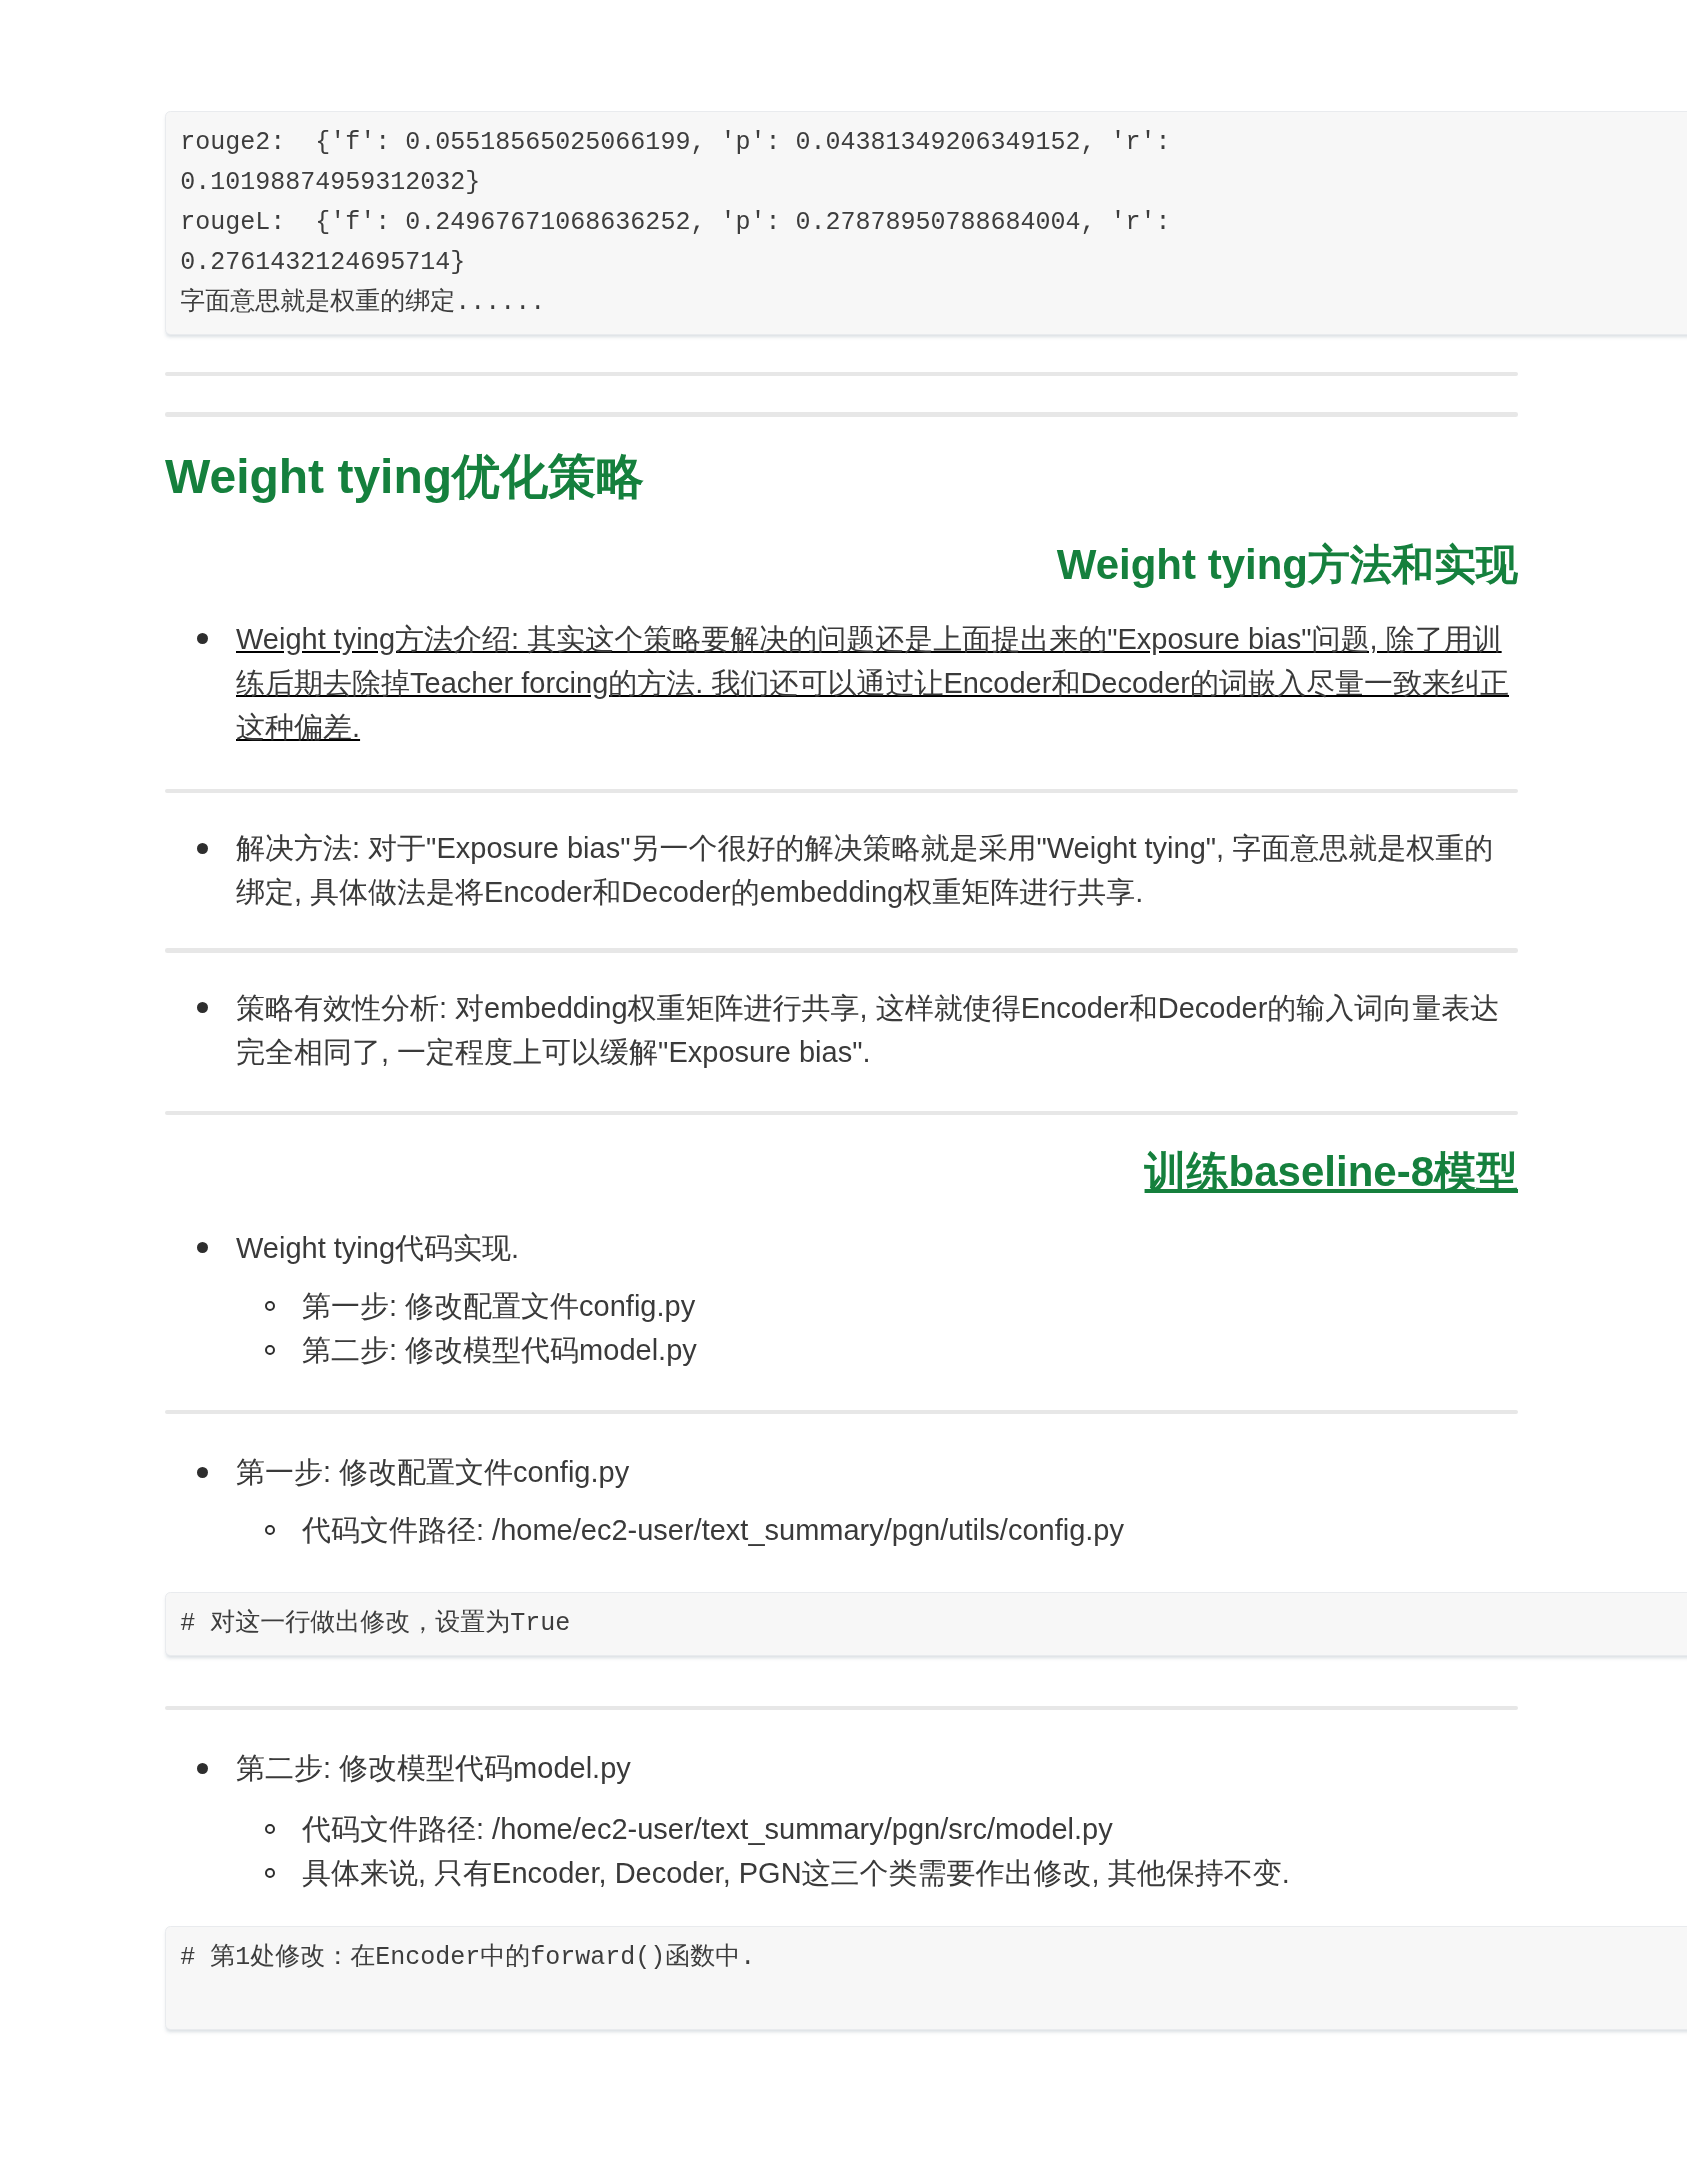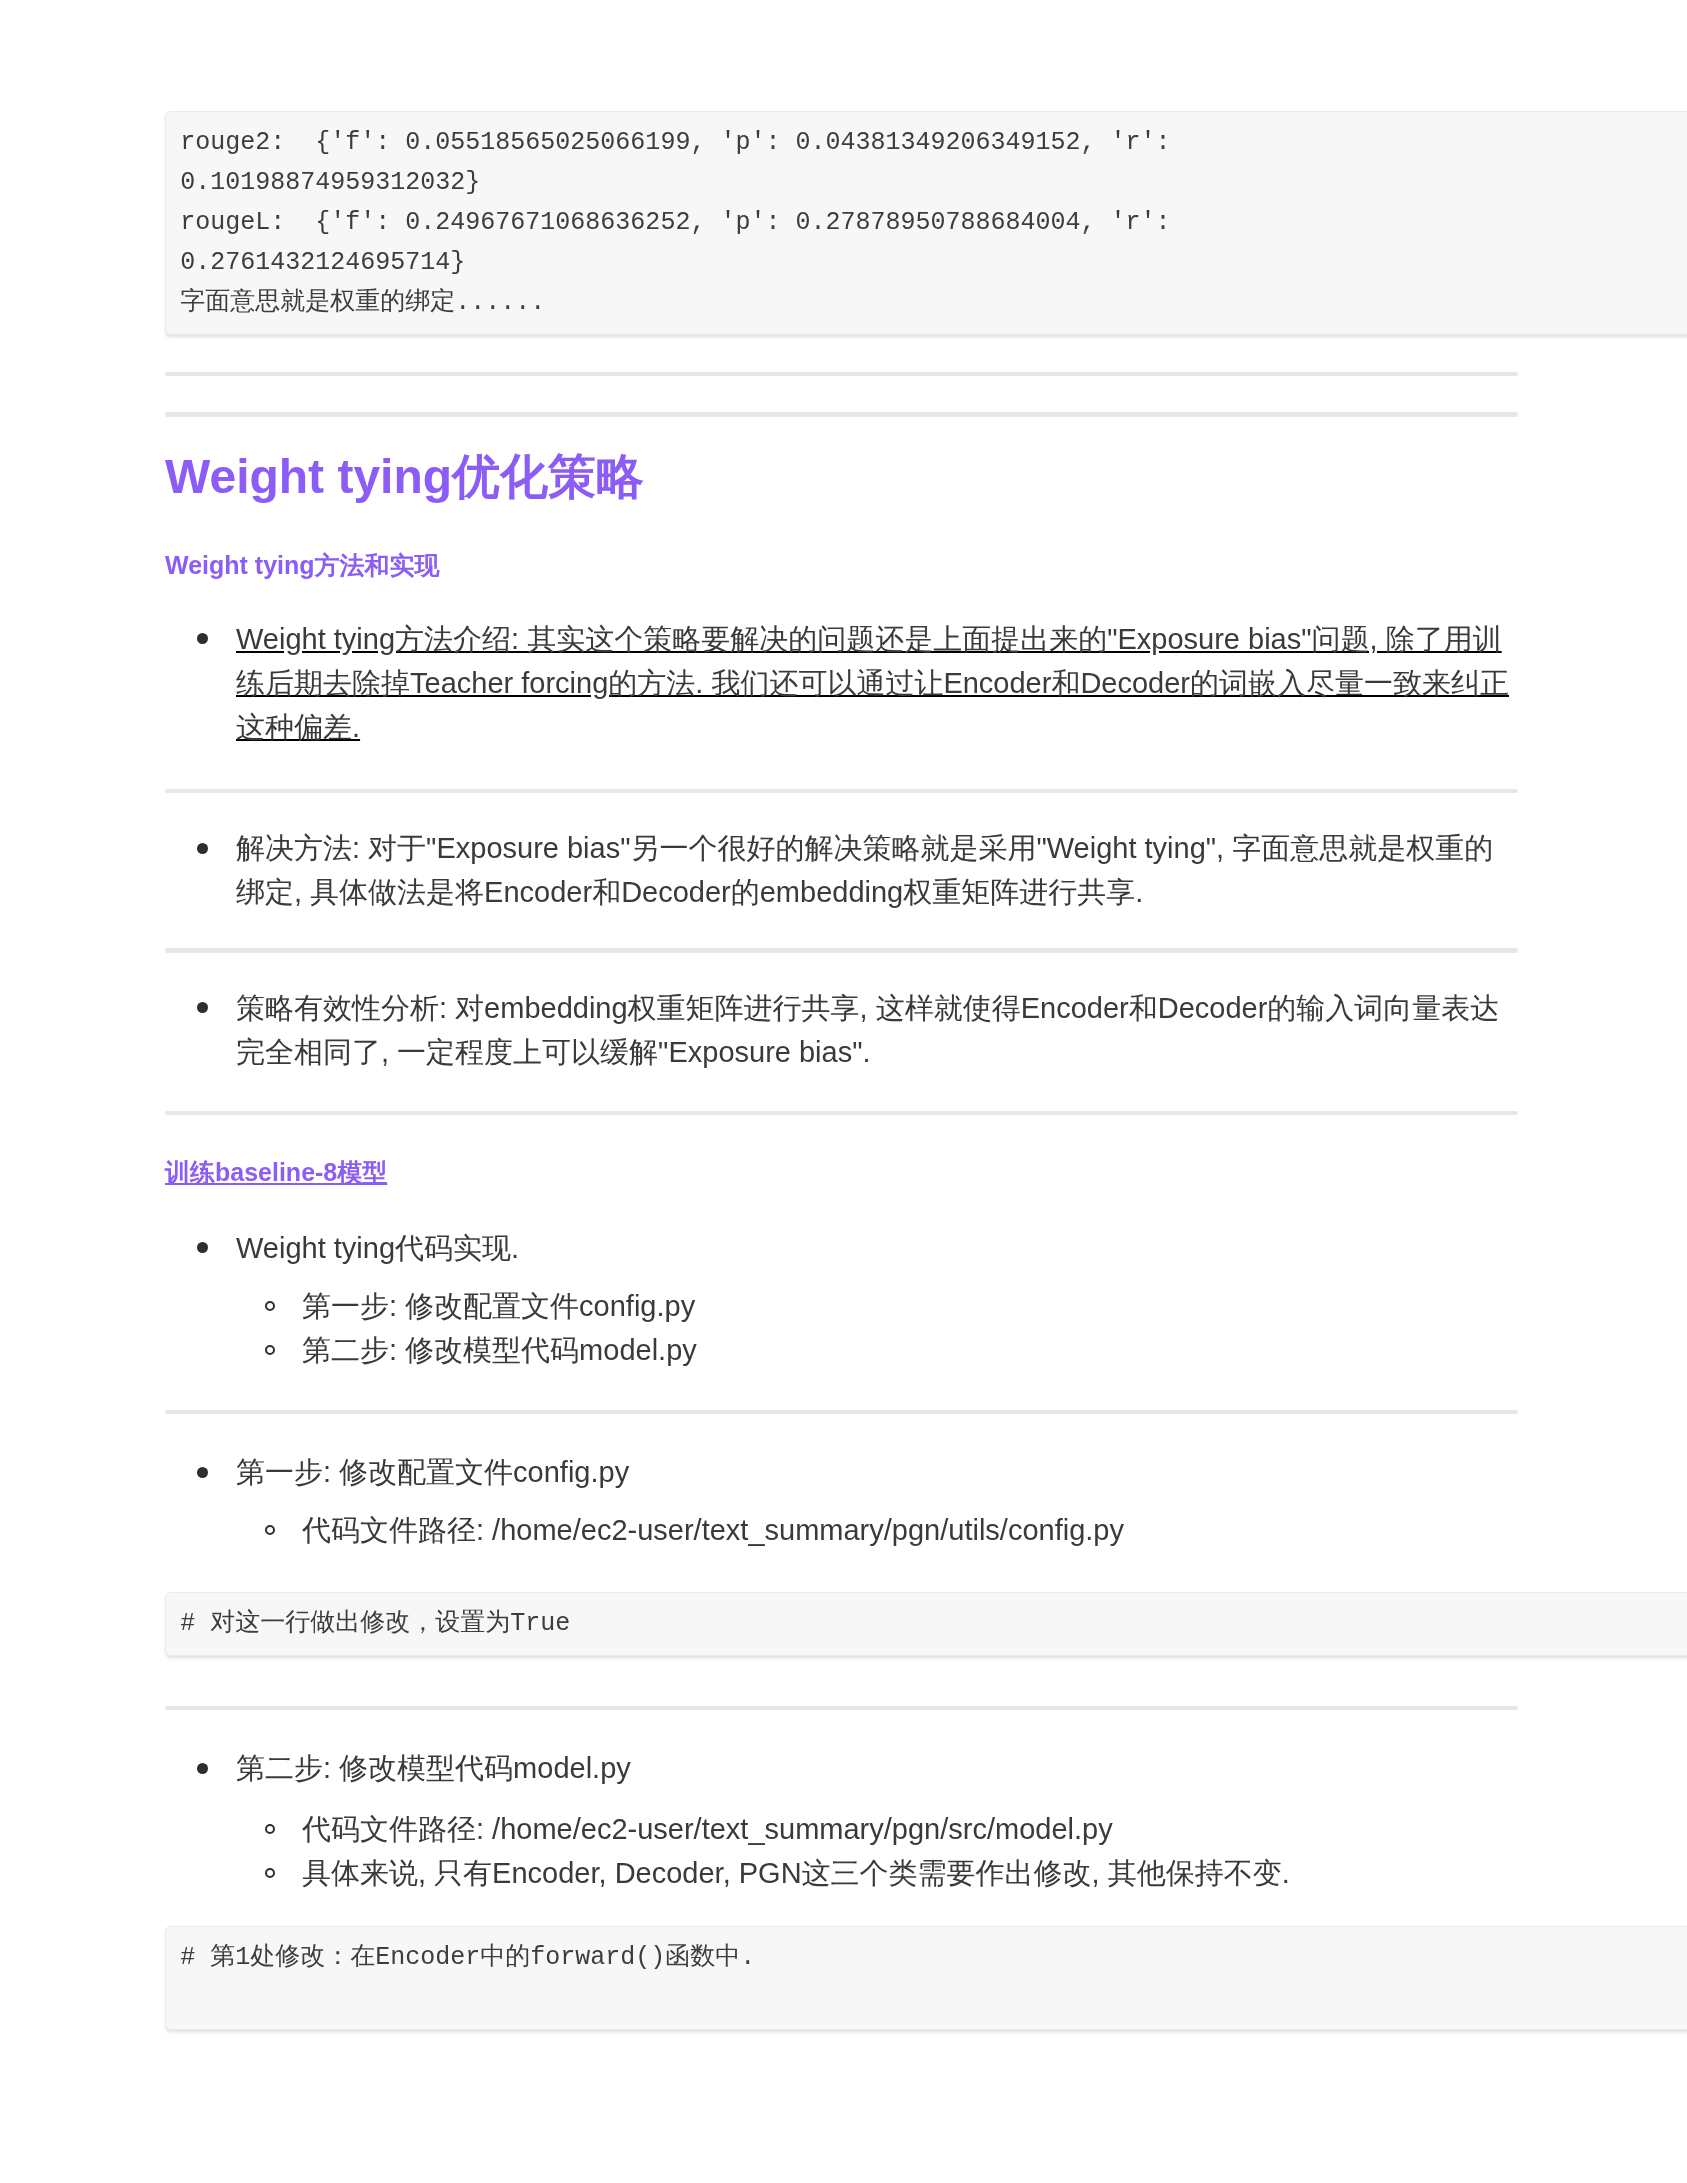--- a/index.html
+++ b/index.html
@@ -50,23 +50,23 @@
     border-radius: 2.2px;
   }
   #div-a { margin-top: 37px; }
   #div-b { margin-top: 36px; }
   #div-c { margin-top: 40px; }
   #div-d { margin-top: 34px; }
   #div-e { margin-top: 37px; }
   #div-f { margin-top: 38px; }
   #div-g { margin-top: 50px; }
   
-  h1, h2 { margin: 0; padding: 0; color: #8b5cf6; font-weight: 700; }
+  h1, h2 { margin: 0; padding: 0; color: #15803d; font-weight: 700; }
   h1 { font-size: 48px; line-height: 60px; margin-top: 30px; }
-  h2 { font-size: 25px; line-height: 44px; }
+  h2 { font-size: 42px; line-height: 44px; text-align: right; }
   #h2-method { margin-top: 36px; }
   #h2-train  { margin-top: 35px; text-decoration: underline; }
   
   ul { margin: 0; padding: 0; list-style: none; }
   .l1 > li {
     position: relative;
     padding-left: 71px;
     font-size: 29px;
     line-height: 44px;
     color: #3a3a3a;

